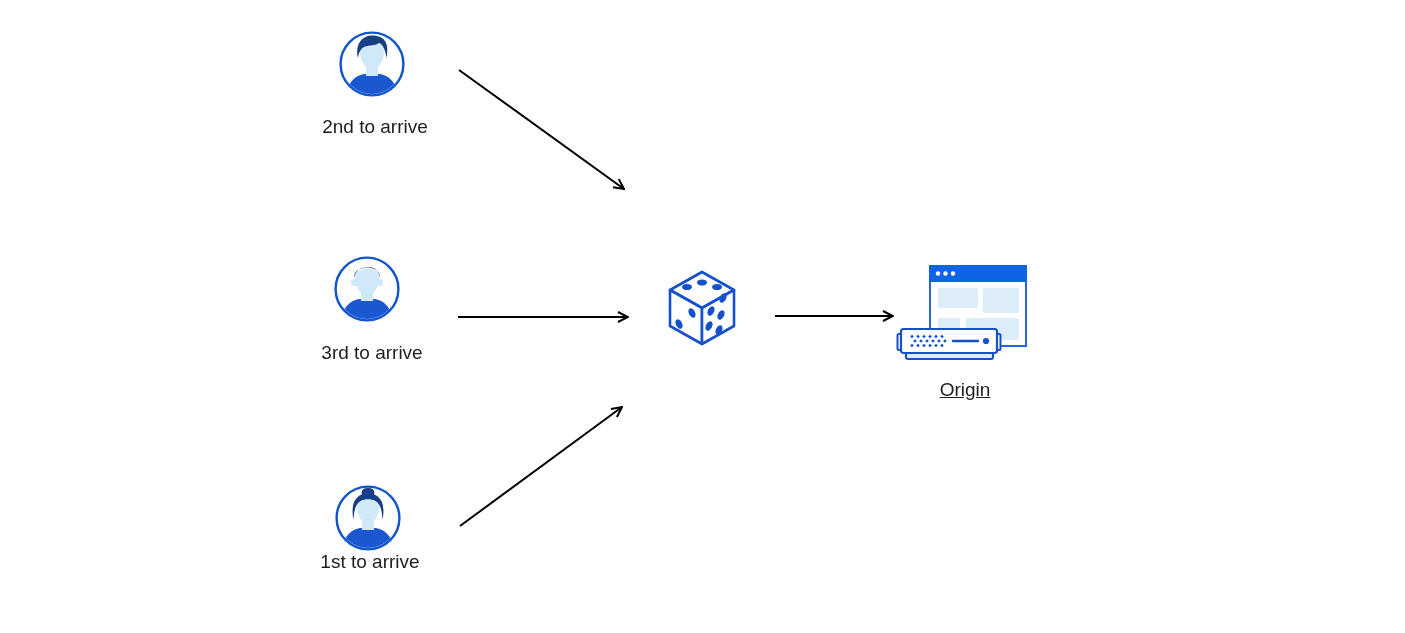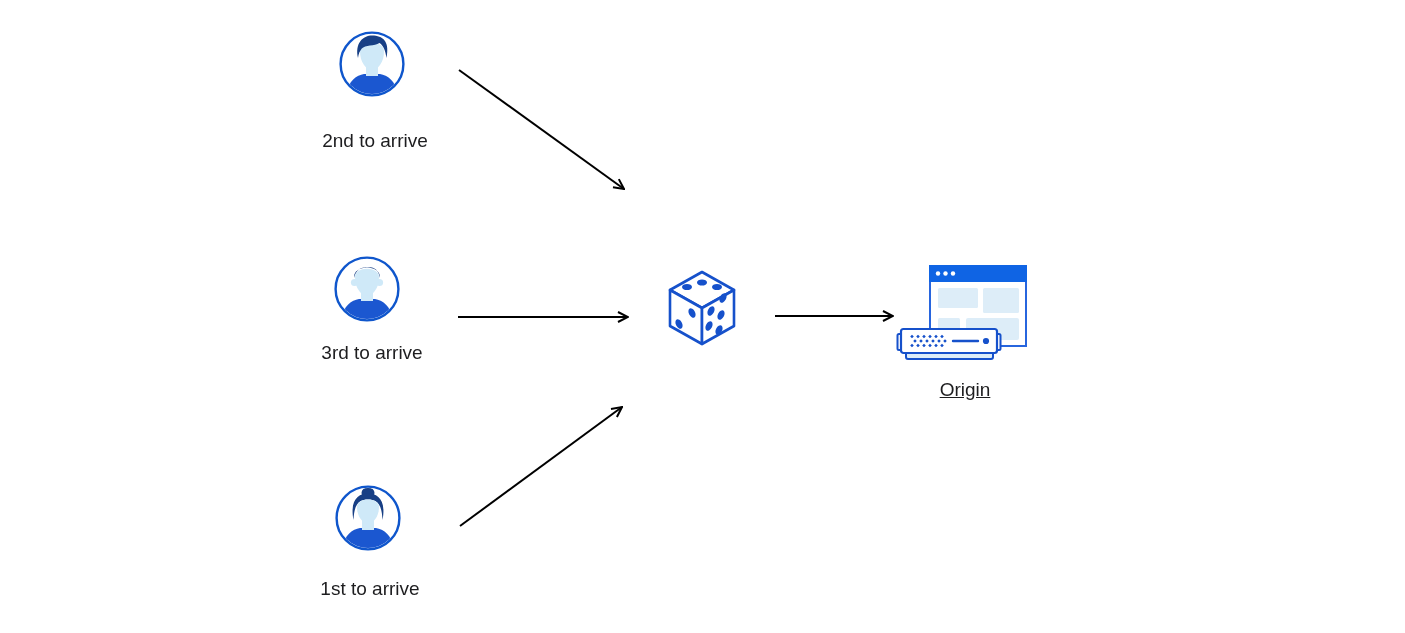--- a/index.html
+++ b/index.html
@@ -50,21 +50,21 @@
           <circle cx="33" cy="33" r="30"></circle>
         </clipPath>
       <g clip-path="url(#clipA)">
         <path d="M7,66 C8.5,50 17,44.5 25,43 L41,43 C49,44.5 57.5,50 59,66 Z" fill="#1b57d0"></path>
         <rect x="27" y="31" width="12" height="14" fill="#cfe9f8"></rect>
         <path d="M21,20 C21,9 45,9 45,20 C45,25 44,30 41,34 C38.5,37.5 36,39.5 33,39.5 C30,39.5 27.5,37.5 25,34 C22,30 21,25 21,20 Z" fill="#cfe9f8"></path>
         <path d="M19,27 C15.5,11 25,3.5 35,4.5 C45.5,5.5 50.5,12 47.5,27 C46.5,20 44.5,14.5 40.5,12 C35.5,15 26,14 22.8,17.5 C20.8,19.8 19.5,23 19,27 Z" fill="#173f85"></path>
       </g>
     </svg>
   </div>
-  <div class="node-label" style="left:375px; top:115px;margin-top:14px;">2nd to arrive</div>
+  <div class="node-label" style="left:375px; top:115px;">2nd to arrive</div>
 
   <div class="abs" style="left:334px; top:256px;">
     <svg width="66" height="66" viewBox="0 0 66 66">
       <circle cx="33" cy="33" r="31.4" fill="#ffffff" stroke="#0f56cc" stroke-width="2.4"></circle>
       <clipPath id="clipB">
           <circle cx="33" cy="33" r="30"></circle>
         </clipPath>
       <g clip-path="url(#clipB)">
         <path d="M7,66 C8.5,50 17,44.5 25,43 L41,43 C49,44.5 57.5,50 59,66 Z" fill="#1b57d0"></path>
         <rect x="27" y="31" width="12" height="14" fill="#cfe9f8"></rect>
@@ -85,21 +85,21 @@
         </clipPath>
       <g clip-path="url(#clipC)">
         <path d="M7,66 C8.5,50 17,44.5 25,43 L41,43 C49,44.5 57.5,50 59,66 Z" fill="#1b57d0"></path>
         <rect x="27" y="31" width="12" height="14" fill="#cfe9f8"></rect>
         <ellipse cx="33" cy="8" rx="6.5" ry="5.5" fill="#173f85"></ellipse>
         <path d="M18.5,35 C14.5,14 24,8.5 33,8.5 C42,8.5 51.5,14 47.5,35 C47,24.5 45,19 40.8,16.2 C36.8,13.8 29.2,13.8 25.2,16.2 C21,19 19,24.5 18.5,35 Z" fill="#173f85"></path>
         <path d="M22,22 C22,12 44,12 44,22 C44,27 42.5,31 40.5,33.8 C38,37 35.8,38.8 33,38.8 C30.2,38.8 28,37 25.5,33.8 C23.5,31 22,27 22,22 Z" fill="#cfe9f8"></path>
       </g>
     </svg>
   </div>
-  <div class="node-label" style="left:370px; top:577px;">1st to arrive</div>
+  <div class="node-label" style="left:370px; top:550px;">1st to arrive</div>
 
   <div class="abs" style="left:666px; top:268px;">
     <svg width="72" height="82" viewBox="0 0 72 82">
       <g stroke="#1651cb" stroke-width="2.6" stroke-linejoin="round" fill="#ffffff">
         <path d="M36,4 L68,22 L36,40 L4,22 Z"></path>
         <path d="M4,22 L36,40 L36,76 L4,58 Z"></path>
         <path d="M68,22 L36,40 L36,76 L68,58 Z"></path>
       </g>
       <g fill="#1651cb">
 

